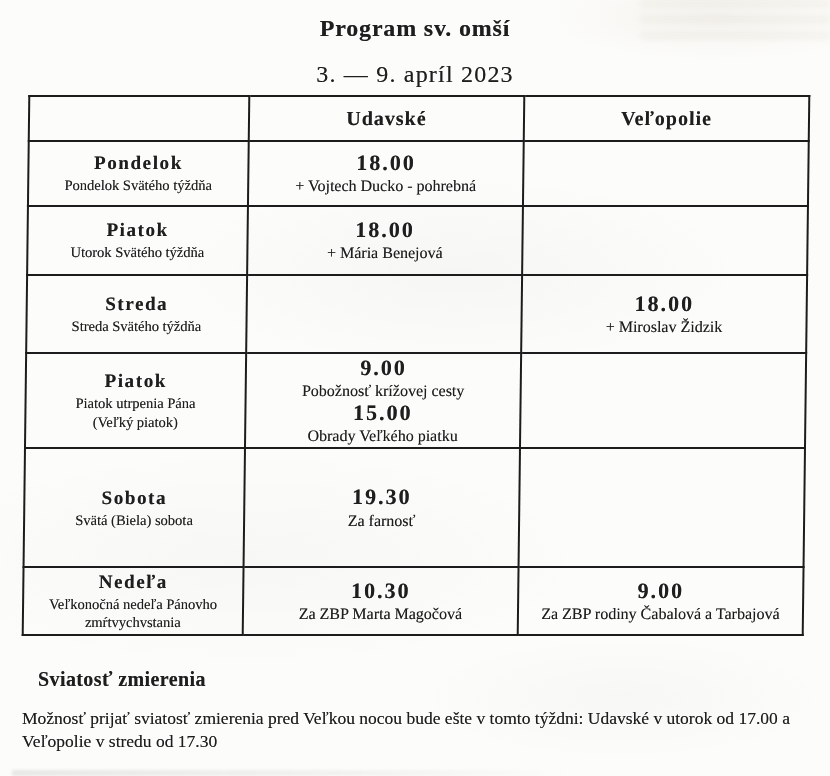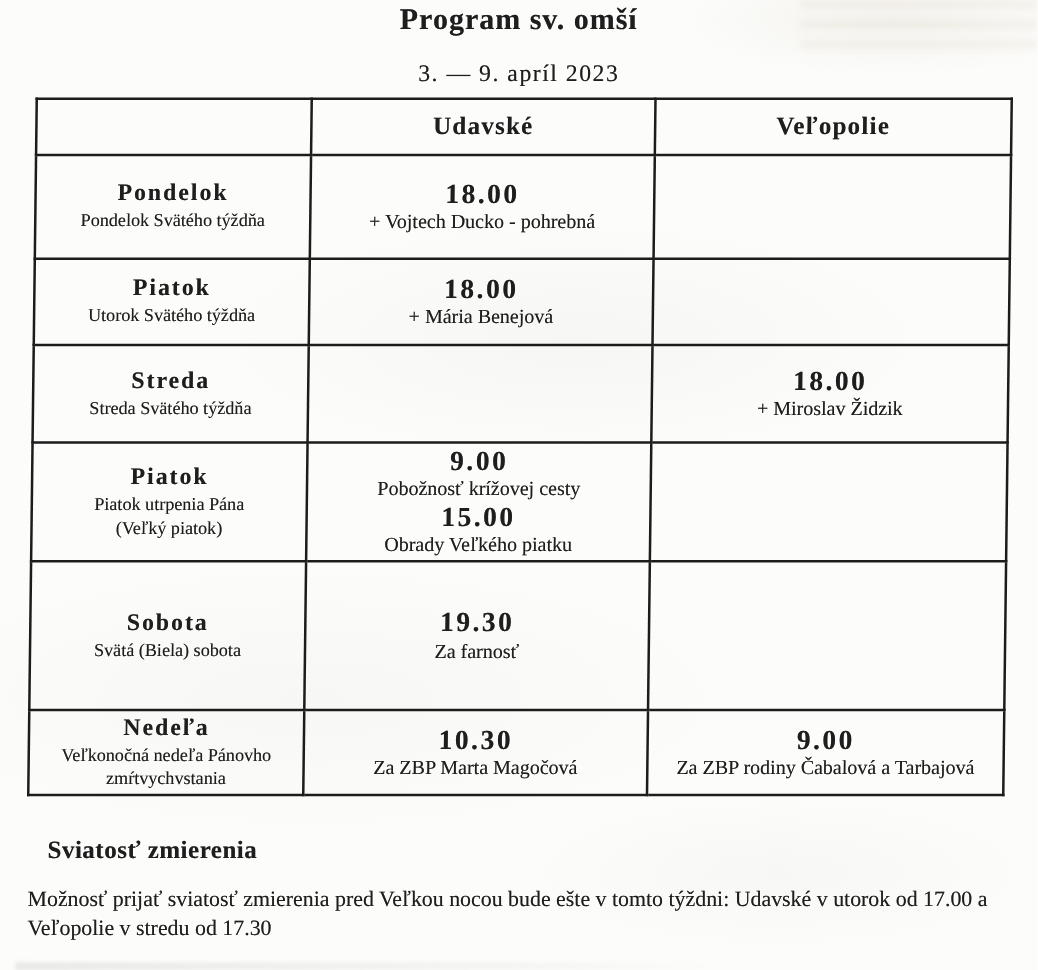--- a/index.html
+++ b/index.html
@@ -40,48 +40,48 @@
     position: absolute;
     bottom: 0; left: 12px;
     width: 560px; height: 6px;
     background: linear-gradient(90deg, rgba(90,90,90,0.25), rgba(120,120,120,0.12) 70%, transparent);
     filter: blur(1.5px);
     opacity: 0.5;
   }
 
   .doc-header { padding-top: 3px; text-align: center; }
   .doc-title {
-    margin: 0;
+    margin: 12px;
     font-size: 24px;
     font-weight: bold;
     letter-spacing: 0.8px;
   }
   .doc-subtitle {
     margin-top: 19px;
-    font-size: 19px;
+    font-size: 24px;
     letter-spacing: 1.2px;
   }
 
   table.schedule {
     margin-left: 25px;
     margin-top: 7px;
     width: 780px;
     border-collapse: collapse;
     table-layout: fixed;
     transform: skewX(-0.7deg);
   }
   table.schedule th,
   table.schedule td {
     border: 2px solid #1c1c1c;
     text-align: center;
     vertical-align: middle;
     padding: 2px 6px;
   }
   thead tr { height: 45px; }
-  tbody tr:nth-child(1) { height: 83px; }
+  tbody tr:nth-child(1) { height: 65px; }
   tbody tr:nth-child(2) { height: 69px; }
   tbody tr:nth-child(3) { height: 78px; }
   tbody tr:nth-child(4) { height: 68px; }
   tbody tr:nth-child(5) { height: 119px; }
   tbody tr:nth-child(6) { height: 68px; }
   tbody tr:nth-child(7) { height: 83px; }
 
   th.col-head {
     font-size: 20px;
     font-weight: bold;

